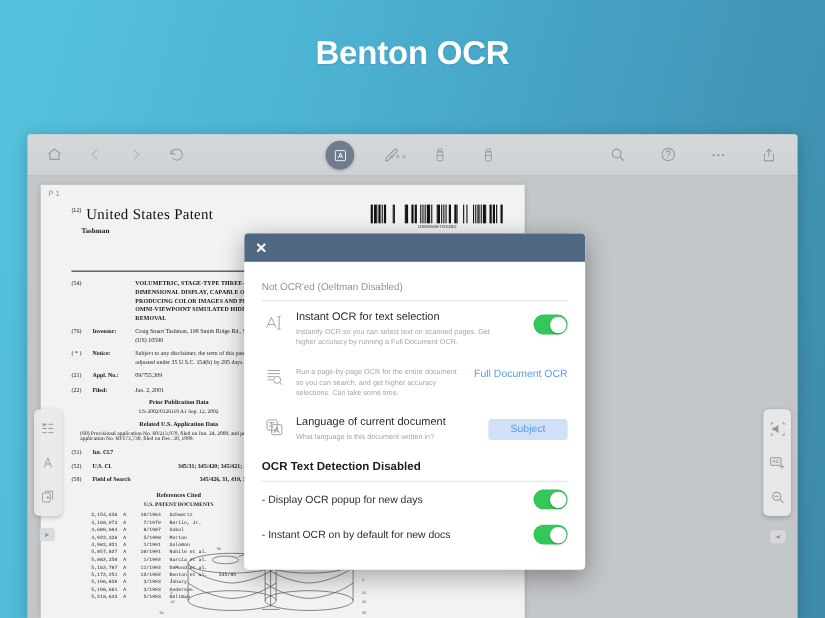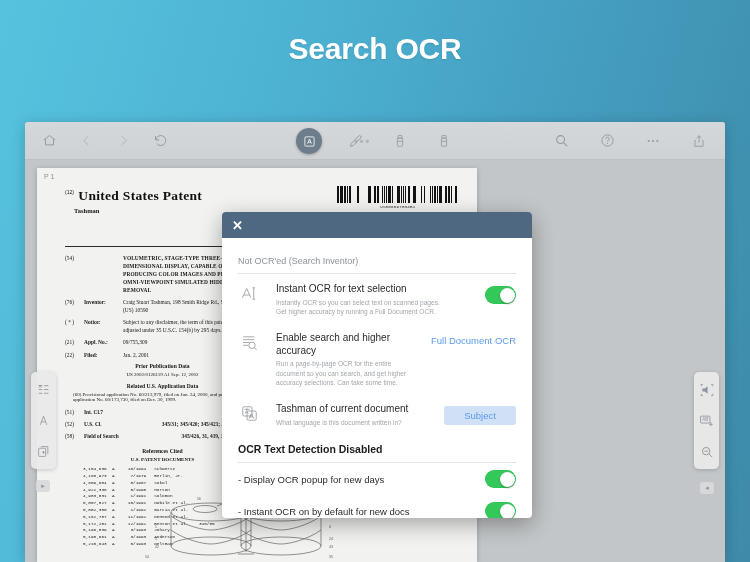--- a/index.html
+++ b/index.html
@@ -103,21 +103,21 @@
     font-family: "Liberation Sans", sans-serif;
   }
 
   
   .doc { position: absolute; left: 0; top: 18px; width: 440px; padding: 0 18px; }
   .doc-top { display: flex; justify-content: space-between; align-items: flex-start; }
   .doc-head-left { padding-left: 10px; }
   .doc-kind { font-size: 5px; color: #1a1a1a; vertical-align: super; }
   .doc-title {
     font-family: "Liberation Serif", serif;
-    font-size: 13.5px; font-weight: bold; color: #101010;
+    font-size: 13.5px; font-weight: normal; color: #101010;
     letter-spacing: .3px;
   }
   .doc-author {
     font-family: "Liberation Serif", serif;
     font-size: 6.5px; font-weight: bold; color: #141414;
     margin-top: 3px; margin-left: 9px;
   }
   .doc-rule { height:1px; background:#2a2a2a; margin: 5px 10px 7px 10px; width: 205px; }
 
   .barcode { display: flex; gap: 0.8px; height: 17px; align-items: stretch; }
@@ -186,21 +186,21 @@
     padding: 0 10px;
   }
   .modal-title { color: #ffffff; font-size: 11.5px; flex: 1; }
   .modal-close { color: #ffffff; font-size: 13px; font-weight: bold; cursor: pointer; line-height: 1; }
   .modal-body { padding: 14px 16px 0 16px; height: 280px; overflow: hidden; }
 
   .sec-title { font-size: 10.5px; font-weight: bold; color: #1b1b1b; }
   .sec-sub   { font-size: 9px; color: #8e9398; margin-top: 4px; }
   .hr { height: 1px; background: #e2e4e6; margin: 7px 0 0 0; }
 
-  .row { display: flex; align-items: flex-start; padding: 9px 0 7px 0; gap: 16px; }
+  .row { display: flex; align-items: flex-start; padding: 9px 0 7px 0; gap: 9px; }
   .row-ico { width: 22px; flex: none; color: #8d9296; display:flex; align-items:flex-start; justify-content:center; padding-top:2px; }
   .row-txt { flex: 1; min-width: 0; }
   .row-h { font-size: 10px; color: #2b2b2b; line-height: 1.25; }
   .row-d { font-size: 6.6px; color: #a2a7ab; line-height: 1.42; margin-top: 2px; }
   .row-ctl { flex: none; display:flex; align-items:center; justify-content:flex-end; min-width: 60px; padding-top: 3px; }
 
   .toggle {
     width: 31px; height: 18px; border-radius: 9px;
     background: #34c759; position: relative; cursor: pointer;
     box-shadow: inset 0 0 0 1px rgba(0,0,0,.02);
@@ -221,21 +221,21 @@
   .drow {
     display: flex; align-items: center; justify-content: space-between;
     padding: 7px 0;
   }
   .drow-label { font-size: 9.5px; color: #2b2b2b; }
 </style>
 </head>
 <body>
 
 <div class="promo">
-  <div class="promo-title">Search OCR</div>
+  <div class="promo-title">Benton OCR</div>
 </div>
 
 <div class="device">
 
   <div class="toolbar">
     <div class="tb-left">
       <div class="tb-ico">
         <svg width="15" height="15" viewBox="0 0 24 24" fill="none" stroke="currentColor" stroke-width="1.6">
             <path d="M3 11 12 4l9 7"></path>
             <path d="M5.5 10v9h13v-9"></path>
@@ -560,21 +560,21 @@
 
   </div>
 </div>
 
 <div class="modal">
   <div class="modal-head">
     <div class="modal-close">✕</div>
   </div>
 
   <div class="modal-body">
-    <div class="sec-sub">Not OCR'ed (Search Inventor)</div>
+    <div class="sec-sub">Not OCR'ed (Oeltman Disabled)</div>
     <div class="hr"></div>
 
     <div class="row">
       <div class="row-ico">
         <svg width="17" height="17" viewBox="0 0 24 24" fill="none" stroke="currentColor" stroke-width="1.1">
             <path d="M2 18 8 5l6 13M4.2 14.2h7.6"></path>
             <path d="M18 4v16M16 4h4M16 20h4"></path>
           </svg>
       </div>
       <div class="row-txt">
@@ -590,40 +590,39 @@
 
     <div class="row">
       <div class="row-ico">
         <svg width="17" height="17" viewBox="0 0 24 24" fill="none" stroke="currentColor" stroke-width="1.1">
             <path d="M3 4h16M3 8h16M3 12h9M3 16h7"></path>
             <circle cx="15.5" cy="16" r="4.5"></circle>
             <path d="M18.8 19.3 22 22.5"></path>
           </svg>
       </div>
       <div class="row-txt">
-        <div class="row-h">Enable search and higher accuracy</div>
         <div class="row-d">Run a page-by-page OCR for the entire document so you can search, and get higher accuracy selections. Can take some time.</div>
       </div>
       <div class="row-ctl">
         <div class="link">Full Document OCR</div>
       </div>
     </div>
 
     <div class="row">
       <div class="row-ico">
         <svg width="17" height="17" viewBox="0 0 24 24" fill="none" stroke="currentColor" stroke-width="1.1">
             <rect x="2.5" y="2.5" width="13" height="13" rx="2"></rect>
             <rect x="8.5" y="8.5" width="13" height="13" rx="2"></rect>
             <path d="M5 6h7M8.3 5v1.2c0 2.6-1.4 4.6-3.3 5.6"></path>
             <path d="M7.2 9.4c.9 1.3 2.2 2.2 3.6 2.6"></path>
             <path d="M11.5 19.2 14.8 11.8l3.3 7.4M12.6 16.8h4.3"></path>
           </svg>
       </div>
       <div class="row-txt">
-        <div class="row-h">Tashman of current document</div>
+        <div class="row-h">Language of current document</div>
         <div class="row-d">What language is this document written in?</div>
       </div>
       <div class="row-ctl">
         <div class="pill">Subject</div>
       </div>
     </div>
 
     <div class="defaults-title">OCR Text Detection Disabled</div>
     <div class="hr"></div>
 

